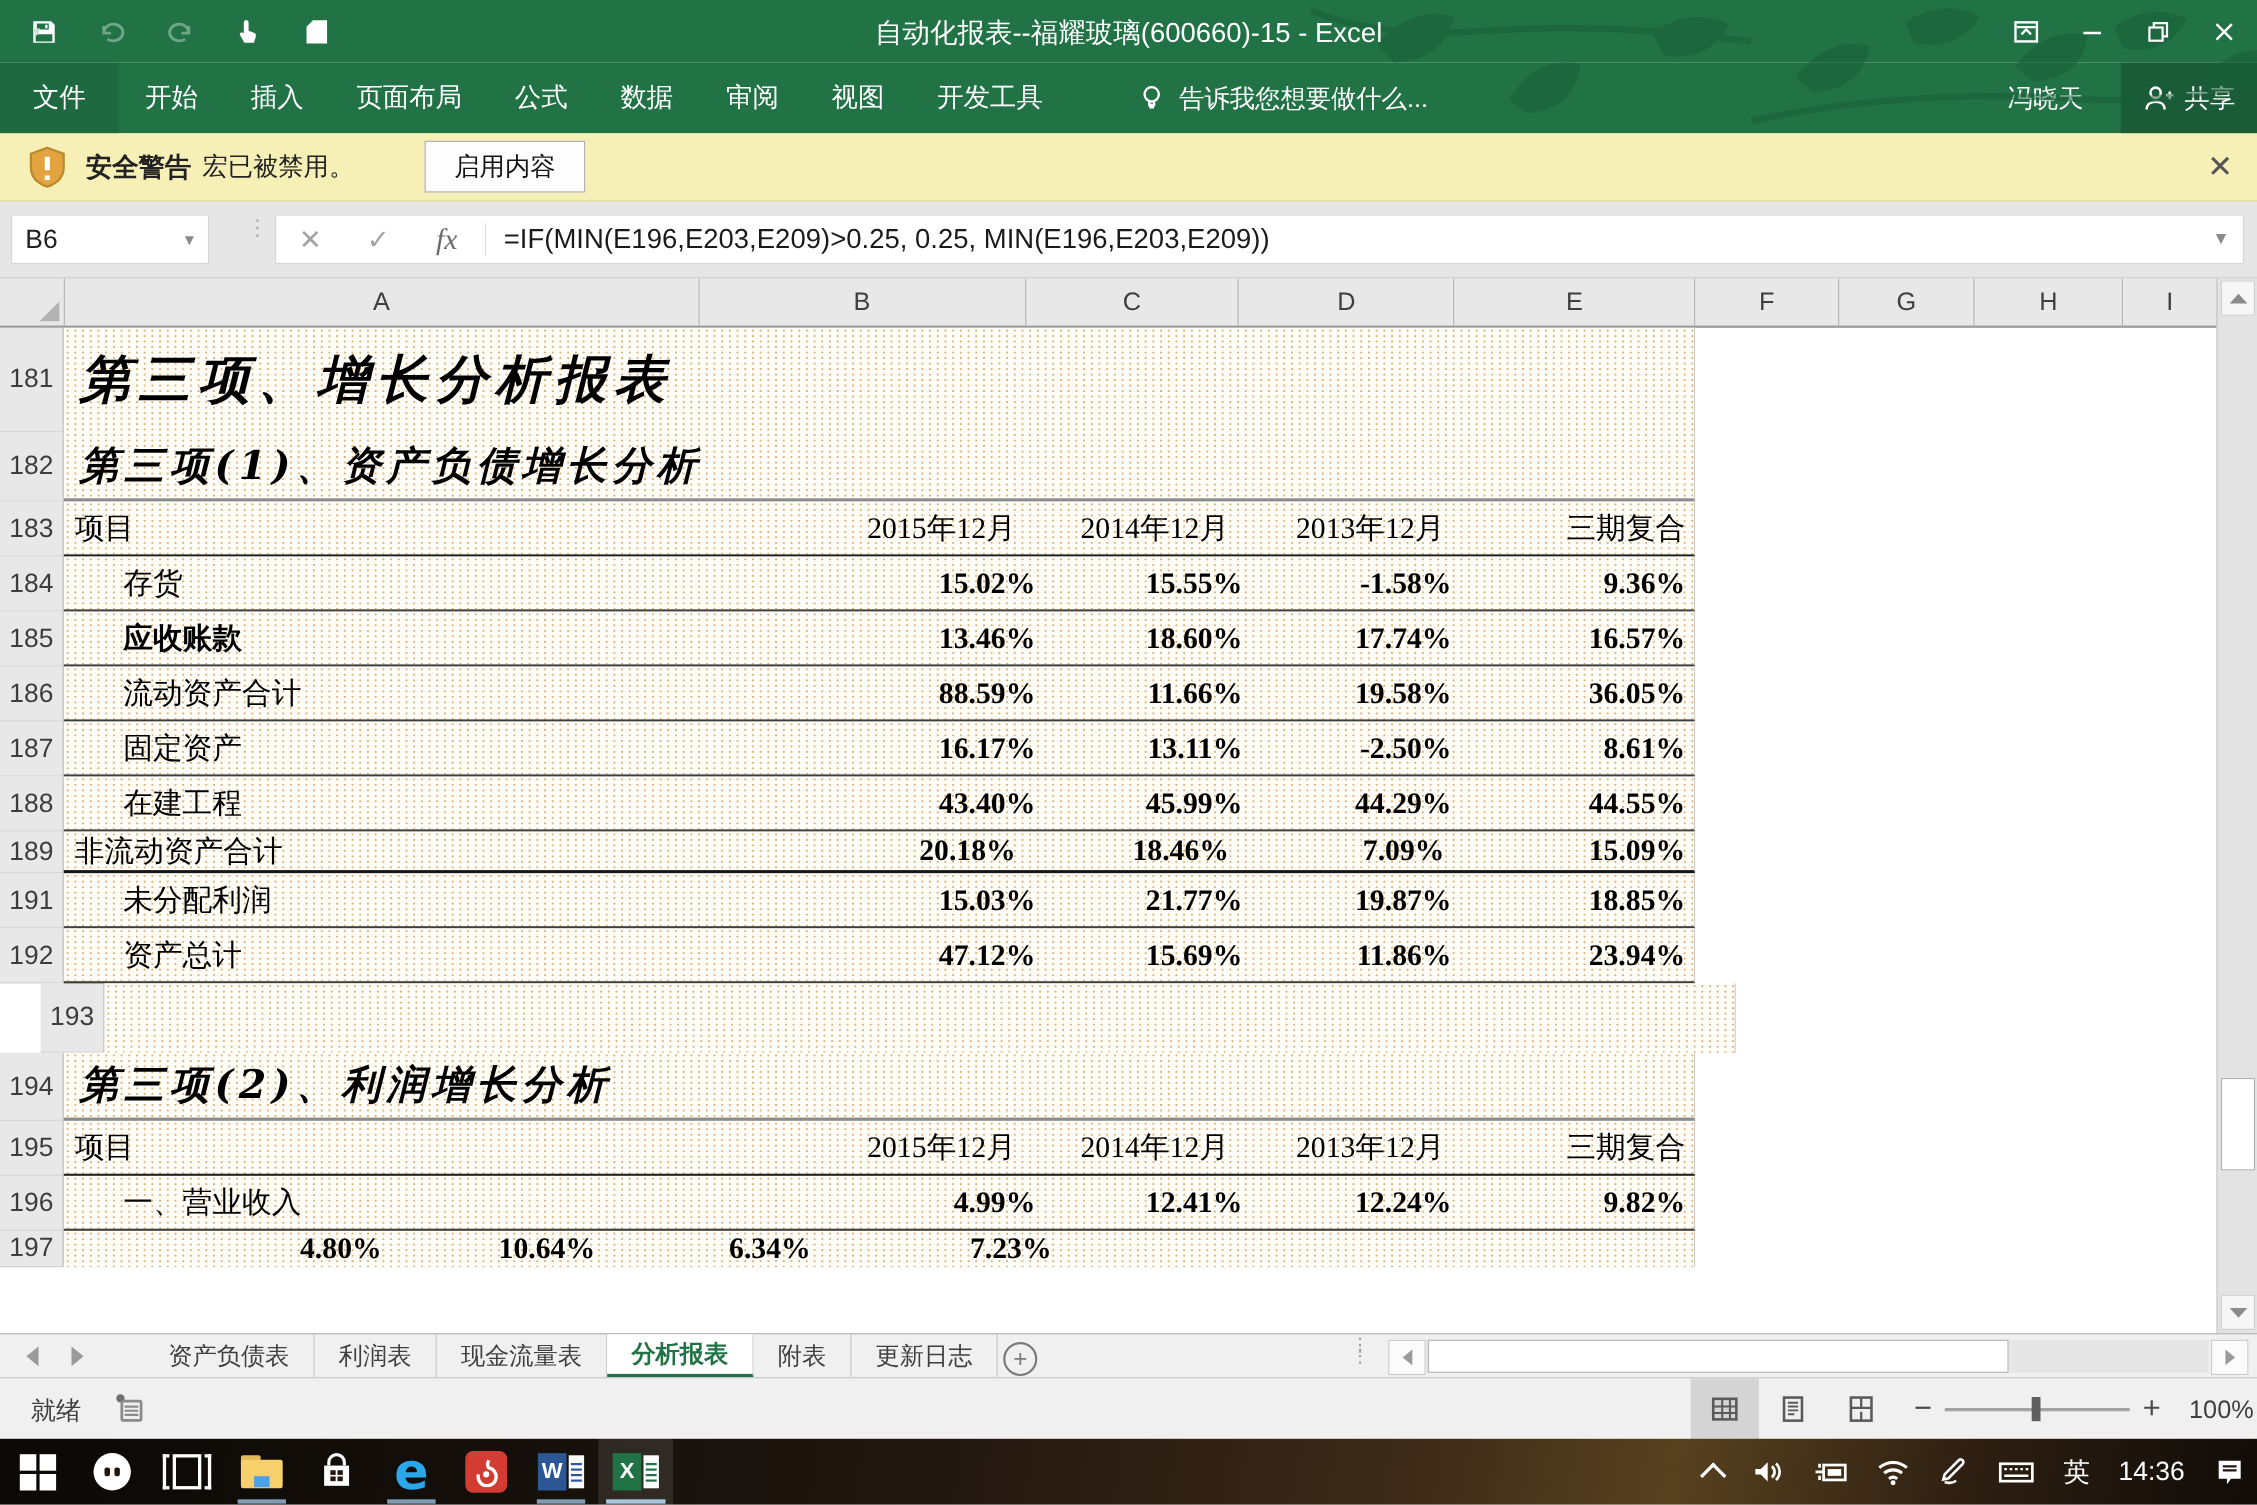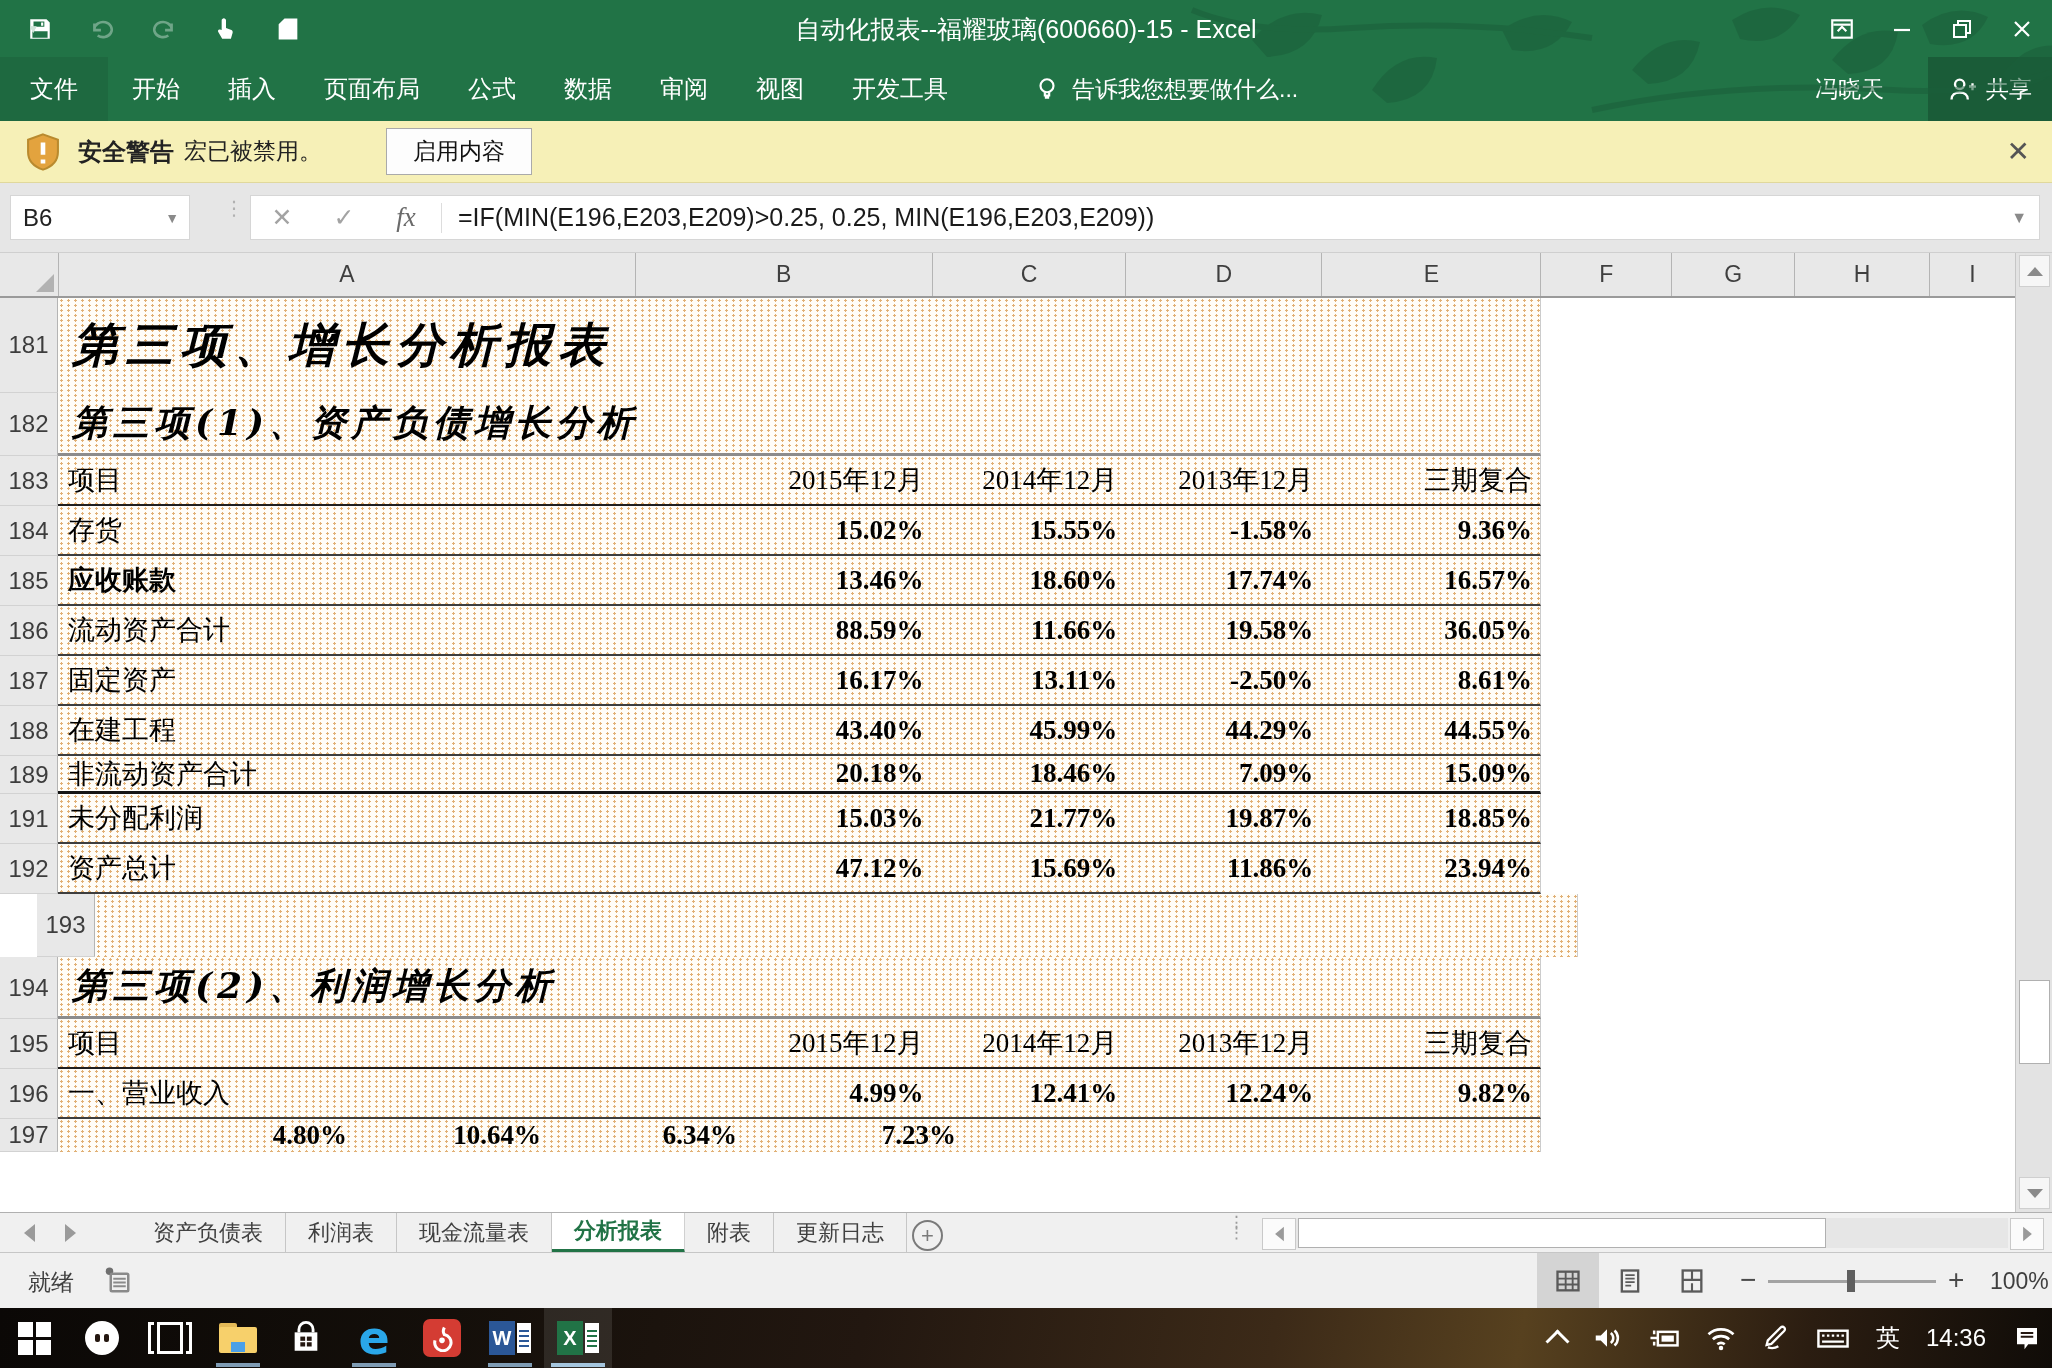--- a/index.html
+++ b/index.html
@@ -16,21 +16,21 @@
   .wtitle{position:absolute;left:50%;top:13px;transform:translateX(-50%);font-size:25px;white-space:nowrap;}
   .winctl{position:absolute;right:0;top:0;height:57px;display:flex;}
   .winctl .wbtn{width:60px;height:57px;display:flex;align-items:center;justify-content:center;}
 
   
   .ribbonrow{position:absolute;left:0;top:57px;width:100%;height:64px;background:#217346;color:#fff;display:flex;align-items:center;z-index:29;}
   .rtab{padding:0 24px;font-size:24px;height:64px;line-height:64px;white-space:nowrap;}
   .rtab.file{background:#1e6940;padding:0 30px;}
   .tellme{display:flex;align-items:center;gap:12px;margin-left:62px;font-size:23px;white-space:nowrap;}
   .ribbon-right{margin-left:auto;display:flex;align-items:center;height:64px;}
-  .username{font-size:23px;margin-right:44px;}
+  .username{font-size:23px;margin-right:34px;}
   .sharebtn{height:64px;background:#1a5c38;display:flex;align-items:center;gap:10px;padding:0 20px;font-size:23px;}
 
   
   .msgbar{position:absolute;left:0;top:121px;width:100%;height:61px;background:#f6f0b7;border-bottom:1px solid #e0d89c;display:flex;align-items:center;z-index:28;}
   .msgbar .shield{margin-left:26px;}
   .msg-title{font-weight:bold;font-size:24px;color:#222;margin-left:18px;}
   .msg-text{font-size:23px;color:#222;margin-left:10px;}
   .msg-btn{margin-left:64px;background:#fdfdfd;border:1px solid #aaa;padding:7px 26px;font-size:23px;color:#111;}
   .msg-close{margin-left:auto;margin-right:22px;font-size:28px;color:#555;line-height:1;}
 
@@ -56,21 +56,21 @@
   .grid-rows{position:relative;}
   .grid-row{display:flex;box-sizing:border-box;}
   .row-num{width:58px;box-sizing:border-box;background:#e8e8e8;border-right:1px solid #b4b4b4;border-bottom:1px solid #d2d2d2;
            display:flex;align-items:center;justify-content:center;font-size:24px;color:#3d3d3d;}
   .row-body{width:1483px;box-sizing:border-box;position:relative;display:flex;align-items:center;
             background-color:#fffdf8;
             background-image:radial-gradient(circle,rgba(205,125,30,.60) 1.1px,rgba(0,0,0,0) 1.3px);
             background-size:7px 5px;border-right:1px solid #cccccc;}
   .b-gray3{border-bottom:3px solid #8c8c8c;}
   .b-dark2{border-bottom:2px solid #1f1f1f;align-items:flex-end;}
-  .b-mid2{border-bottom:2px solid #3d3d3d;}
+  .b-mid2{border-bottom:2px solid #3d3d3d;padding-left:44px;}
   .b-dark3{border-bottom:3px solid #161616;}
   .t1{font-family:"DejaVu Serif",serif;font-weight:bold;font-style:italic;font-size:47px;letter-spacing:7px;color:#000;
       padding-left:14px;white-space:nowrap;}
   .t2{font-family:"DejaVu Serif",serif;font-weight:bold;font-style:italic;font-size:36px;letter-spacing:5px;color:#000;
       padding-left:14px;white-space:nowrap;}
   .gcell{height:100%;display:flex;align-items:center;box-sizing:border-box;font-family:"Liberation Serif",serif;color:#000;}
   .gc-label{justify-content:flex-start;padding-left:10px;font-size:27px;}
   .gc-date{justify-content:flex-end;padding-right:8px;font-size:27px;}
   .gc-num{justify-content:flex-end;padding-right:8px;font-size:27px;font-weight:bold;}
 

